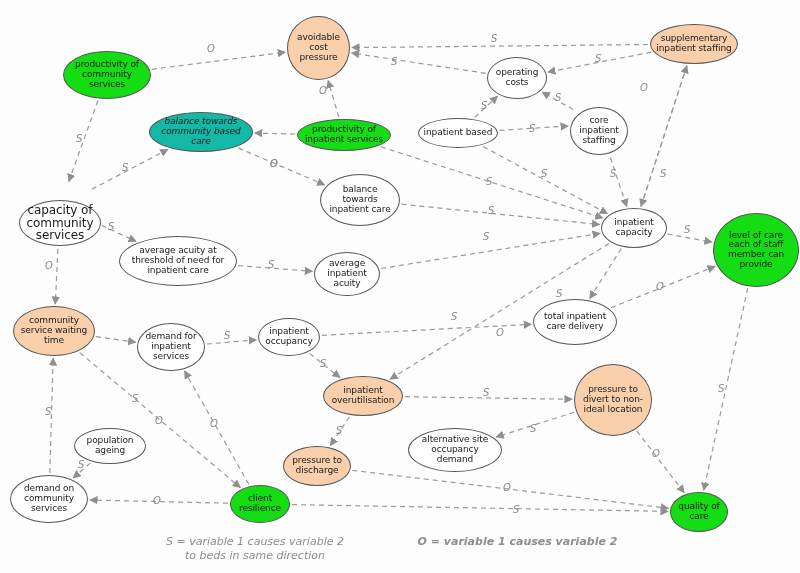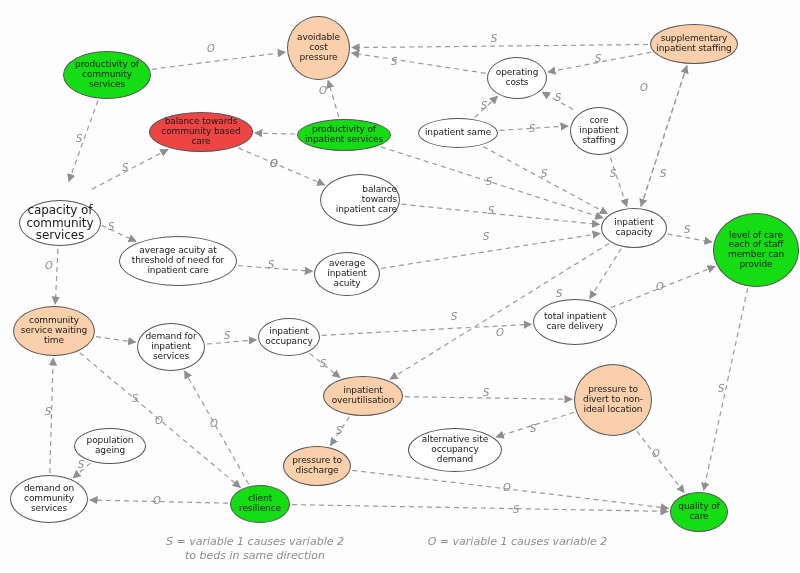--- a/index.html
+++ b/index.html
@@ -36,42 +36,42 @@
     box-sizing: border-box;
     color: #1a1a1a;
     line-height: 1.08;
     letter-spacing: -0.1px;
     padding: 0 2px;
     z-index: 5;
   }
   .node span { display: block; width: 100%; }
   .fill-white  { background: #ffffff; }
   .fill-green  { background: #14dd14; }
-  .fill-blue   { background: #ef4444; }
+  .fill-blue   { background: #14b8a6; font-style: italic; }
   .fill-peach  { background: #f9cfac; }
   .edge-label {
     position: absolute;
     color: #8a8a8a;
     font-family: "DejaVu Sans", sans-serif;
     font-size: 10px;
     font-style: italic;
     z-index: 4;
     user-select: none;
   }
   .legend {
     position: absolute;
     color: #8d8d8d;
     font-size: 11px;
     font-style: italic;
     text-align: center;
     line-height: 1.25;
     z-index: 6;
   }
   .legend-left  { left: 140px; top: 535px; width: 230px; }
-  .legend-right { left: 395px; top: 535px; width: 245px; }
+  .legend-right { left: 395px; top: 535px; width: 245px; font-weight: bold; }
 </style>
 </head>
 <body>
 
 <div id="canvas">
   <svg id="edge-layer" viewBox="0 0 800 573" xmlns="http://www.w3.org/2000/svg">
     <defs>
       <marker id="arrow" viewBox="0 0 10 10" refX="9" refY="5" markerWidth="7" markerHeight="7" orient="auto-start-reverse">
         <path d="M 0 0 L 10 5 L 0 10 z" fill="#8f8f8f"></path>
       </marker>
@@ -137,26 +137,26 @@
       <div class="node fill-white" style="left: 570px; top: 107px; width: 58px; height: 48px; font-size: 9px;">
         <span>core<br>inpatient<br>staffing</span>
       </div>
       <div class="node fill-blue" style="left: 149px; top: 112px; width: 104px; height: 40px; font-size: 9px;">
         <span>balance towards<br>community based care</span>
       </div>
       <div class="node fill-green" style="left: 297px; top: 119px; width: 94px; height: 32px; font-size: 9px;">
         <span>productivity of<br>inpatient services</span>
       </div>
       <div class="node fill-white" style="left: 418px; top: 118px; width: 80px; height: 30px; font-size: 9px;">
-        <span>inpatient same</span>
+        <span>inpatient based</span>
       </div>
       <div class="node fill-white" style="left: 19px; top: 200px; width: 82px; height: 46px; font-size: 12px;">
         <span>capacity of<br>community<br>services</span>
       </div>
-      <div class="node fill-white" style="left: 320px; top: 174px; width: 80px; height: 52px; font-size: 9px; text-align: right;">
+      <div class="node fill-white" style="left: 320px; top: 174px; width: 80px; height: 52px; font-size: 9px;">
         <span>balance<br>towards<br>inpatient care</span>
       </div>
       <div class="node fill-white" style="left: 601px; top: 208px; width: 66px; height: 40px; font-size: 9px;">
         <span>inpatient<br>capacity</span>
       </div>
       <div class="node fill-green" style="left: 713px; top: 213px; width: 86px; height: 74px; font-size: 9px;">
         <span>level of care<br>each of staff<br>member can<br>provide</span>
       </div>
       <div class="node fill-white" style="left: 119px; top: 236px; width: 118px; height: 50px; font-size: 9px;">
         <span>average acuity at<br>threshold of need for<br>inpatient care</span>

